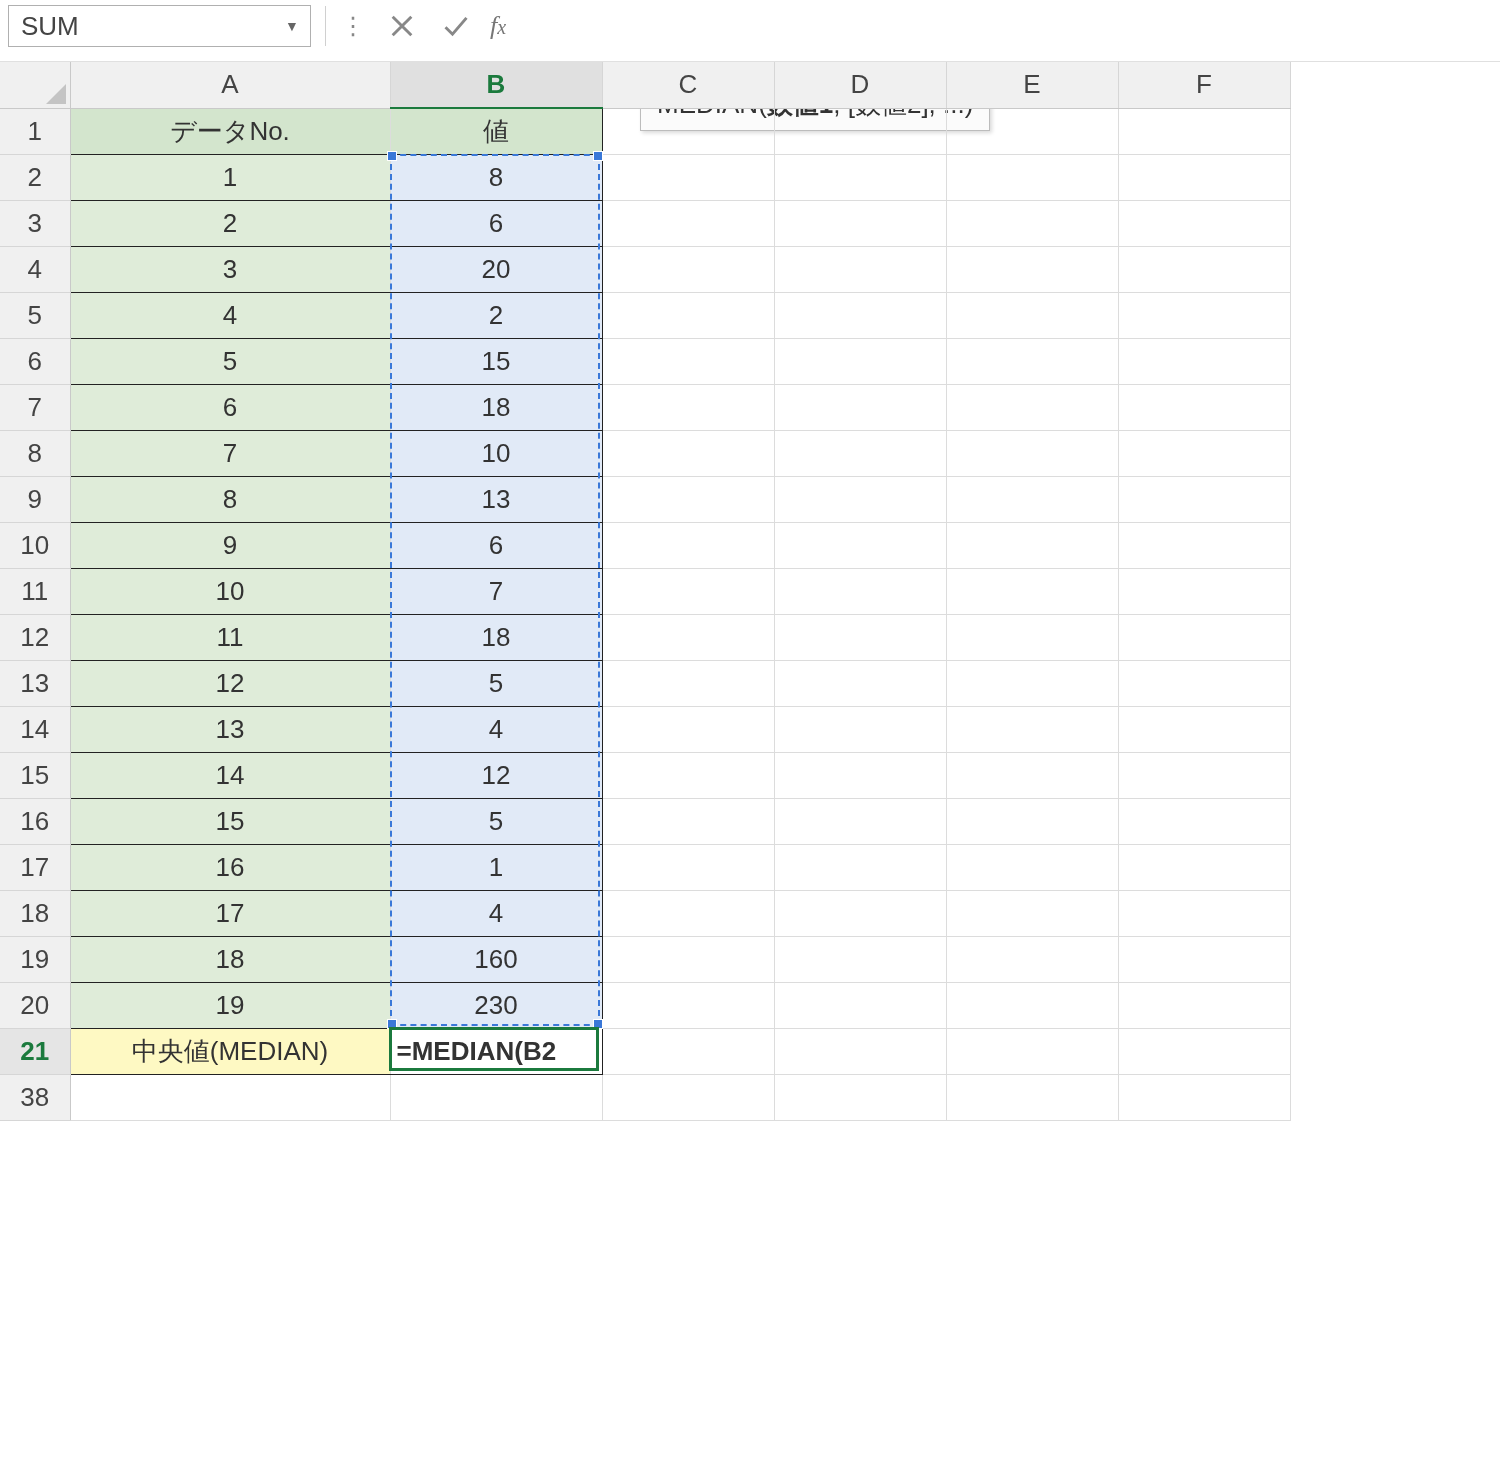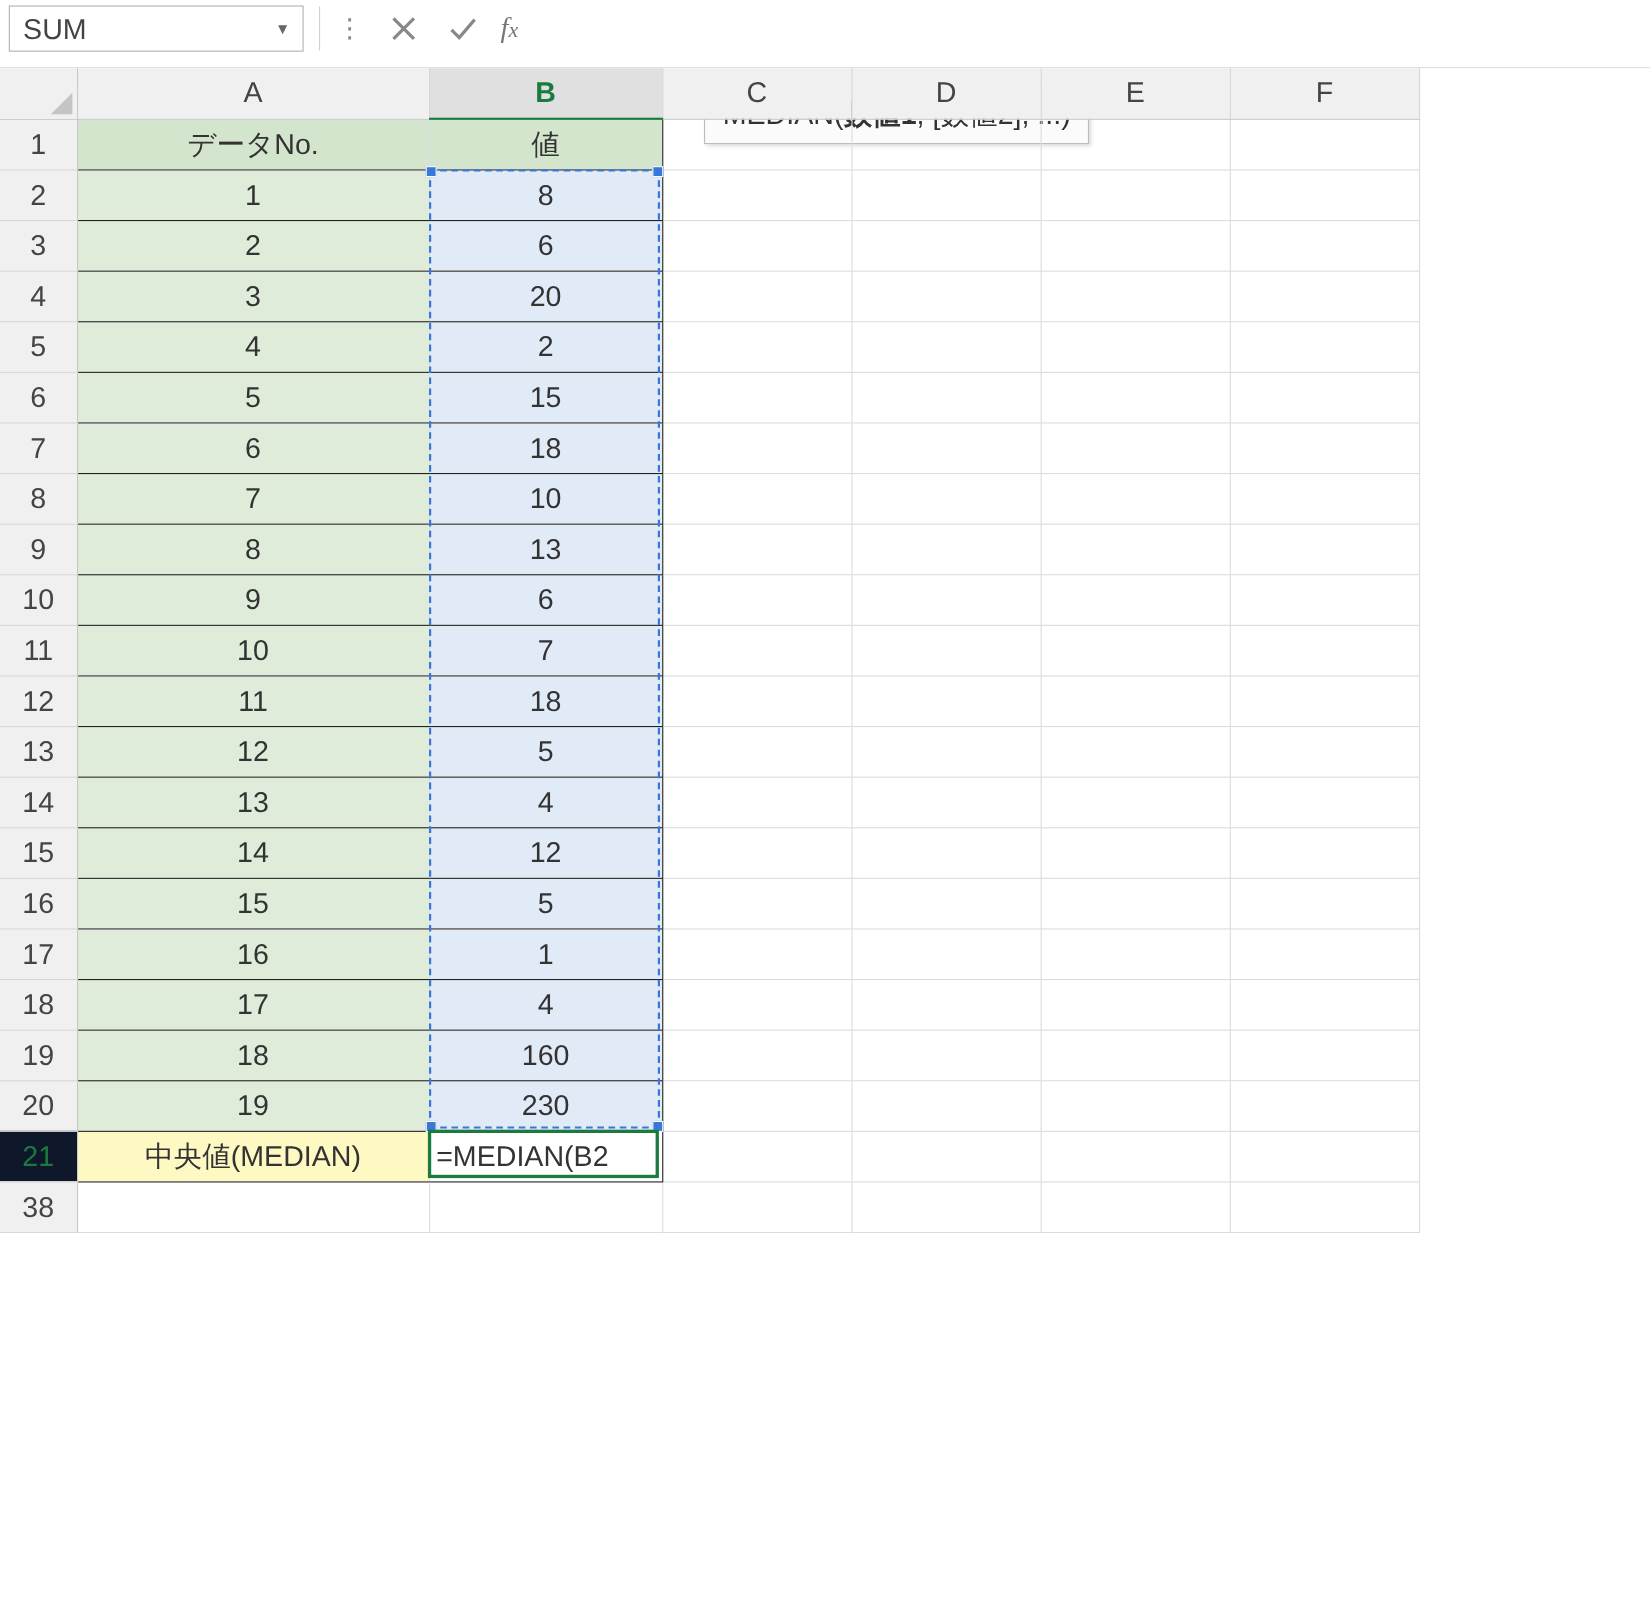--- a/index.html
+++ b/index.html
@@ -11,21 +11,21 @@
     overflow: hidden;
   }
   .formula-bar-row {
     display: flex;
     align-items: center;
     height: 60px;
     padding: 6px 8px 14px 8px;
     gap: 14px;
   }
   .name-box {
-    width: 268px;
+    width: 303px;
     height: 42px;
     border: 1px solid #b0b0b0;
     display: flex;
     align-items: center;
     padding: 0 6px 0 12px;
     font-size: 26px;
     color: #444;
     background: #fff;
   }
   .name-box .txt { flex: 1; }
@@ -112,22 +112,22 @@
     border-right: 1px solid #c9c9c9;
     border-bottom: 1px solid #d6d6d6;
     font-weight: normal;
     font-size: 26px;
     color: #444;
     text-align: center;
     width: 70px;
   }
   th.rowhdr.active {
     color: #1b7a3d;
-    font-weight: normal;
-    background:#0f172a;
+    font-weight: bold;
+    background:#e5e5e5;
   }
   th.colhdr.active-col {
     background:#e0e0e0;
     border-bottom:2px solid #1b7a3d;
     font-weight:bold;
     color:#1b7a3d;
   }
   td.cell {
     border-right: 1px solid #dcdcdc;
     border-bottom: 1px solid #dcdcdc;
@@ -434,21 +434,21 @@
           <td class="cell green-data" style="border-left: 1.5px solid rgb(34, 34, 34);">19</td>
           <td class="cell blue-sel" style="border-right: 1.5px solid rgb(34, 34, 34);">230</td>
           <td class="cell"></td>
           <td class="cell"></td>
           <td class="cell"></td>
           <td class="cell"></td>
         </tr>
         <tr>
           <th class="rowhdr active">21</th>
           <td class="cell yellow" style="border-left: 1.5px solid rgb(34, 34, 34);">中央値(MEDIAN)</td>
-          <td class="cell formula-cell" style="border-bottom: 1.5px solid rgb(34, 34, 34); border-right: 1.5px solid rgb(34, 34, 34);">=MEDIAN(B2</td>
+          <td class="cell formula-cell" style="border-bottom: 1.5px solid rgb(34, 34, 34); border-right: 1.5px solid rgb(34, 34, 34); font-weight: bold;">=MEDIAN(B2</td>
           <td class="cell"></td>
           <td class="cell"></td>
           <td class="cell"></td>
           <td class="cell"></td>
         </tr>
         <tr>
           <th class="rowhdr">38</th>
           <td class="cell"></td>
           <td class="cell"></td>
           <td class="cell"></td>

